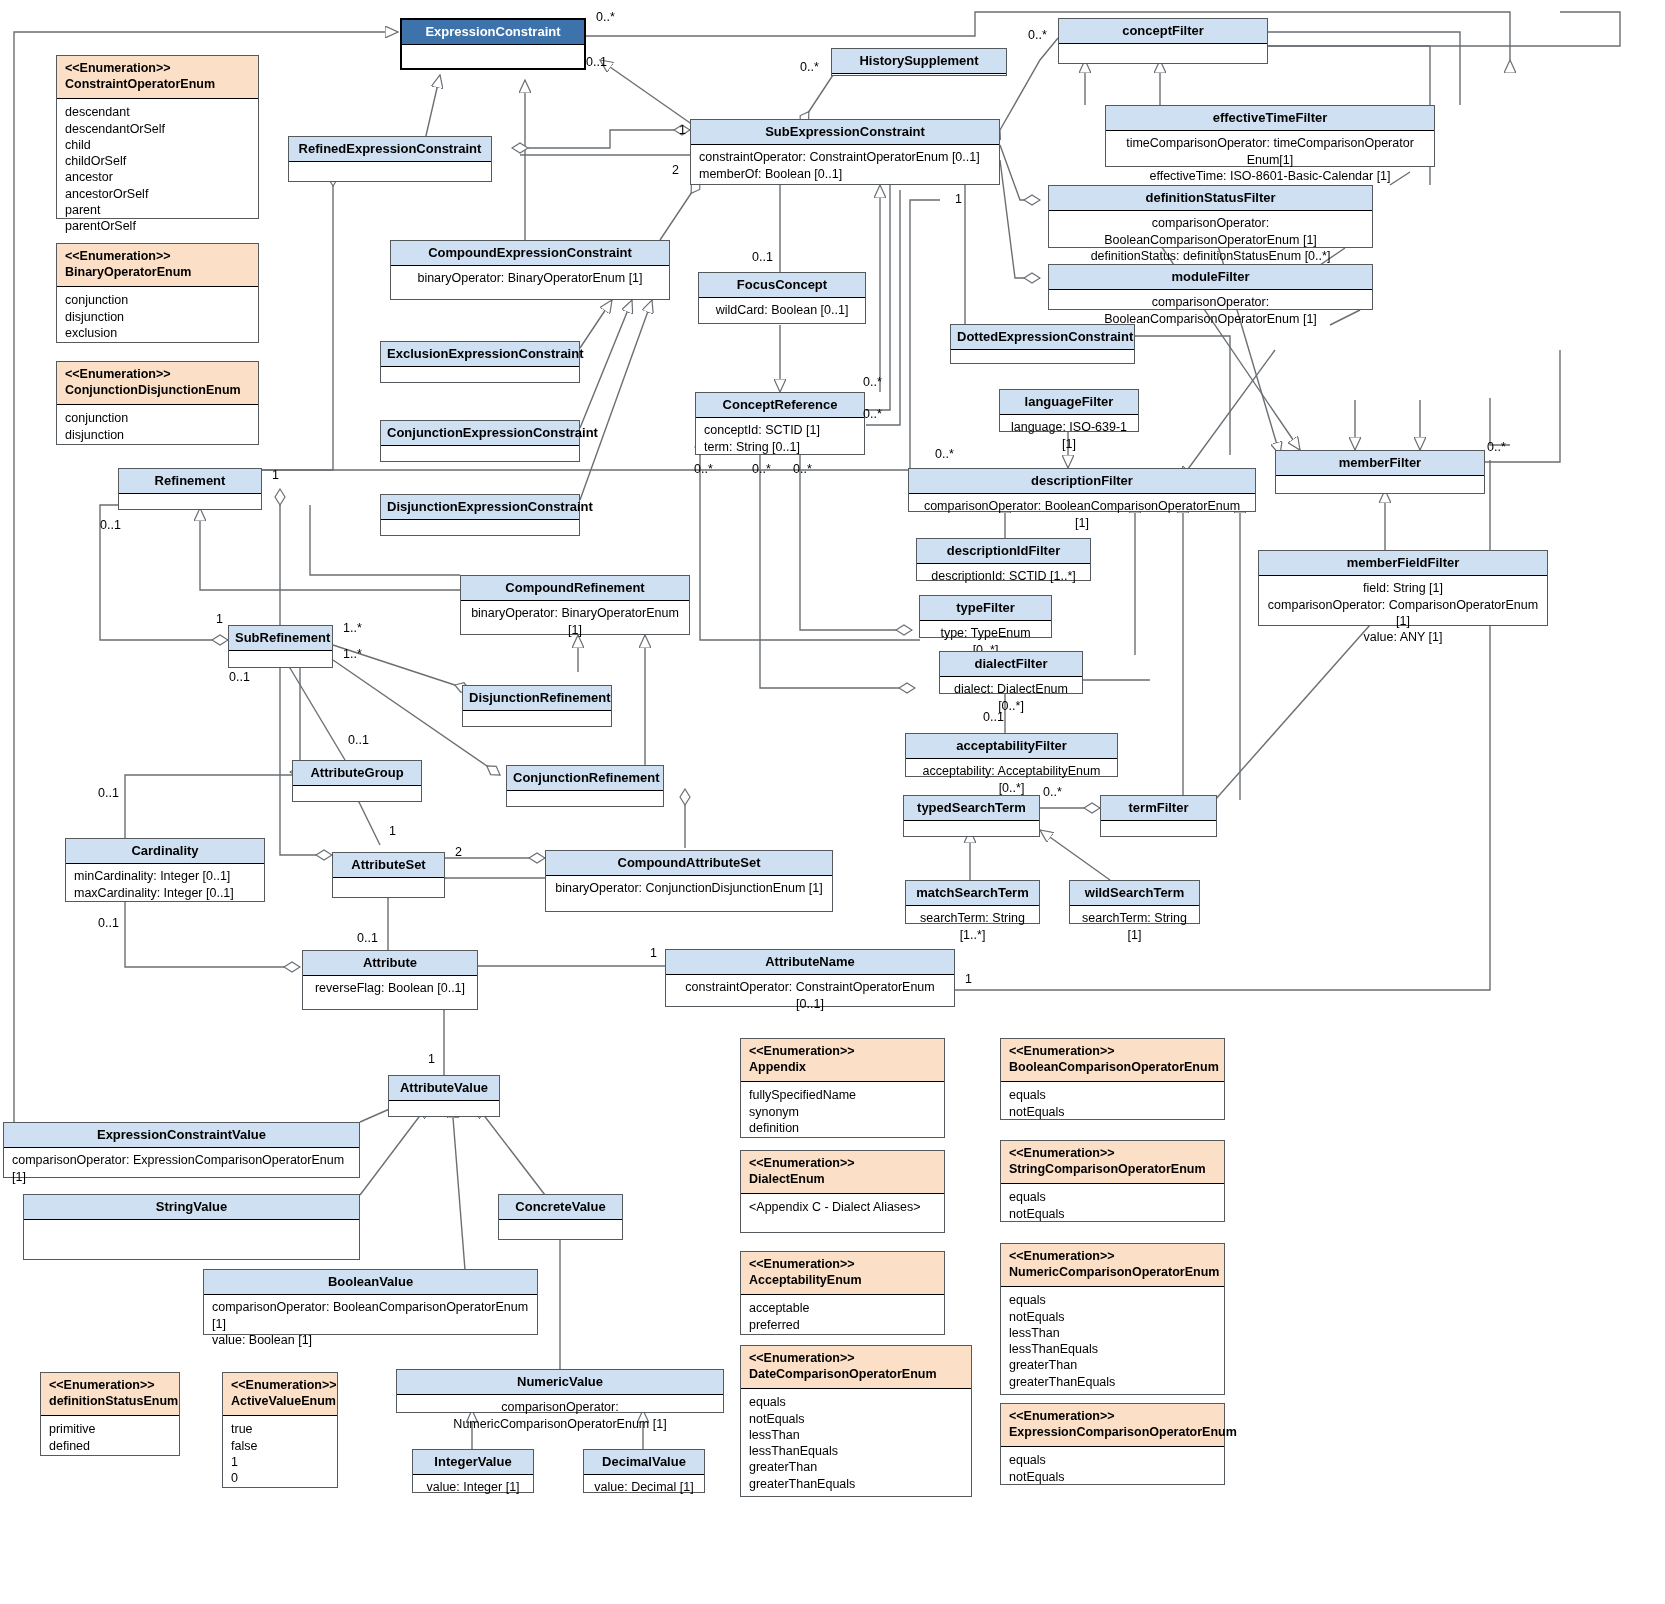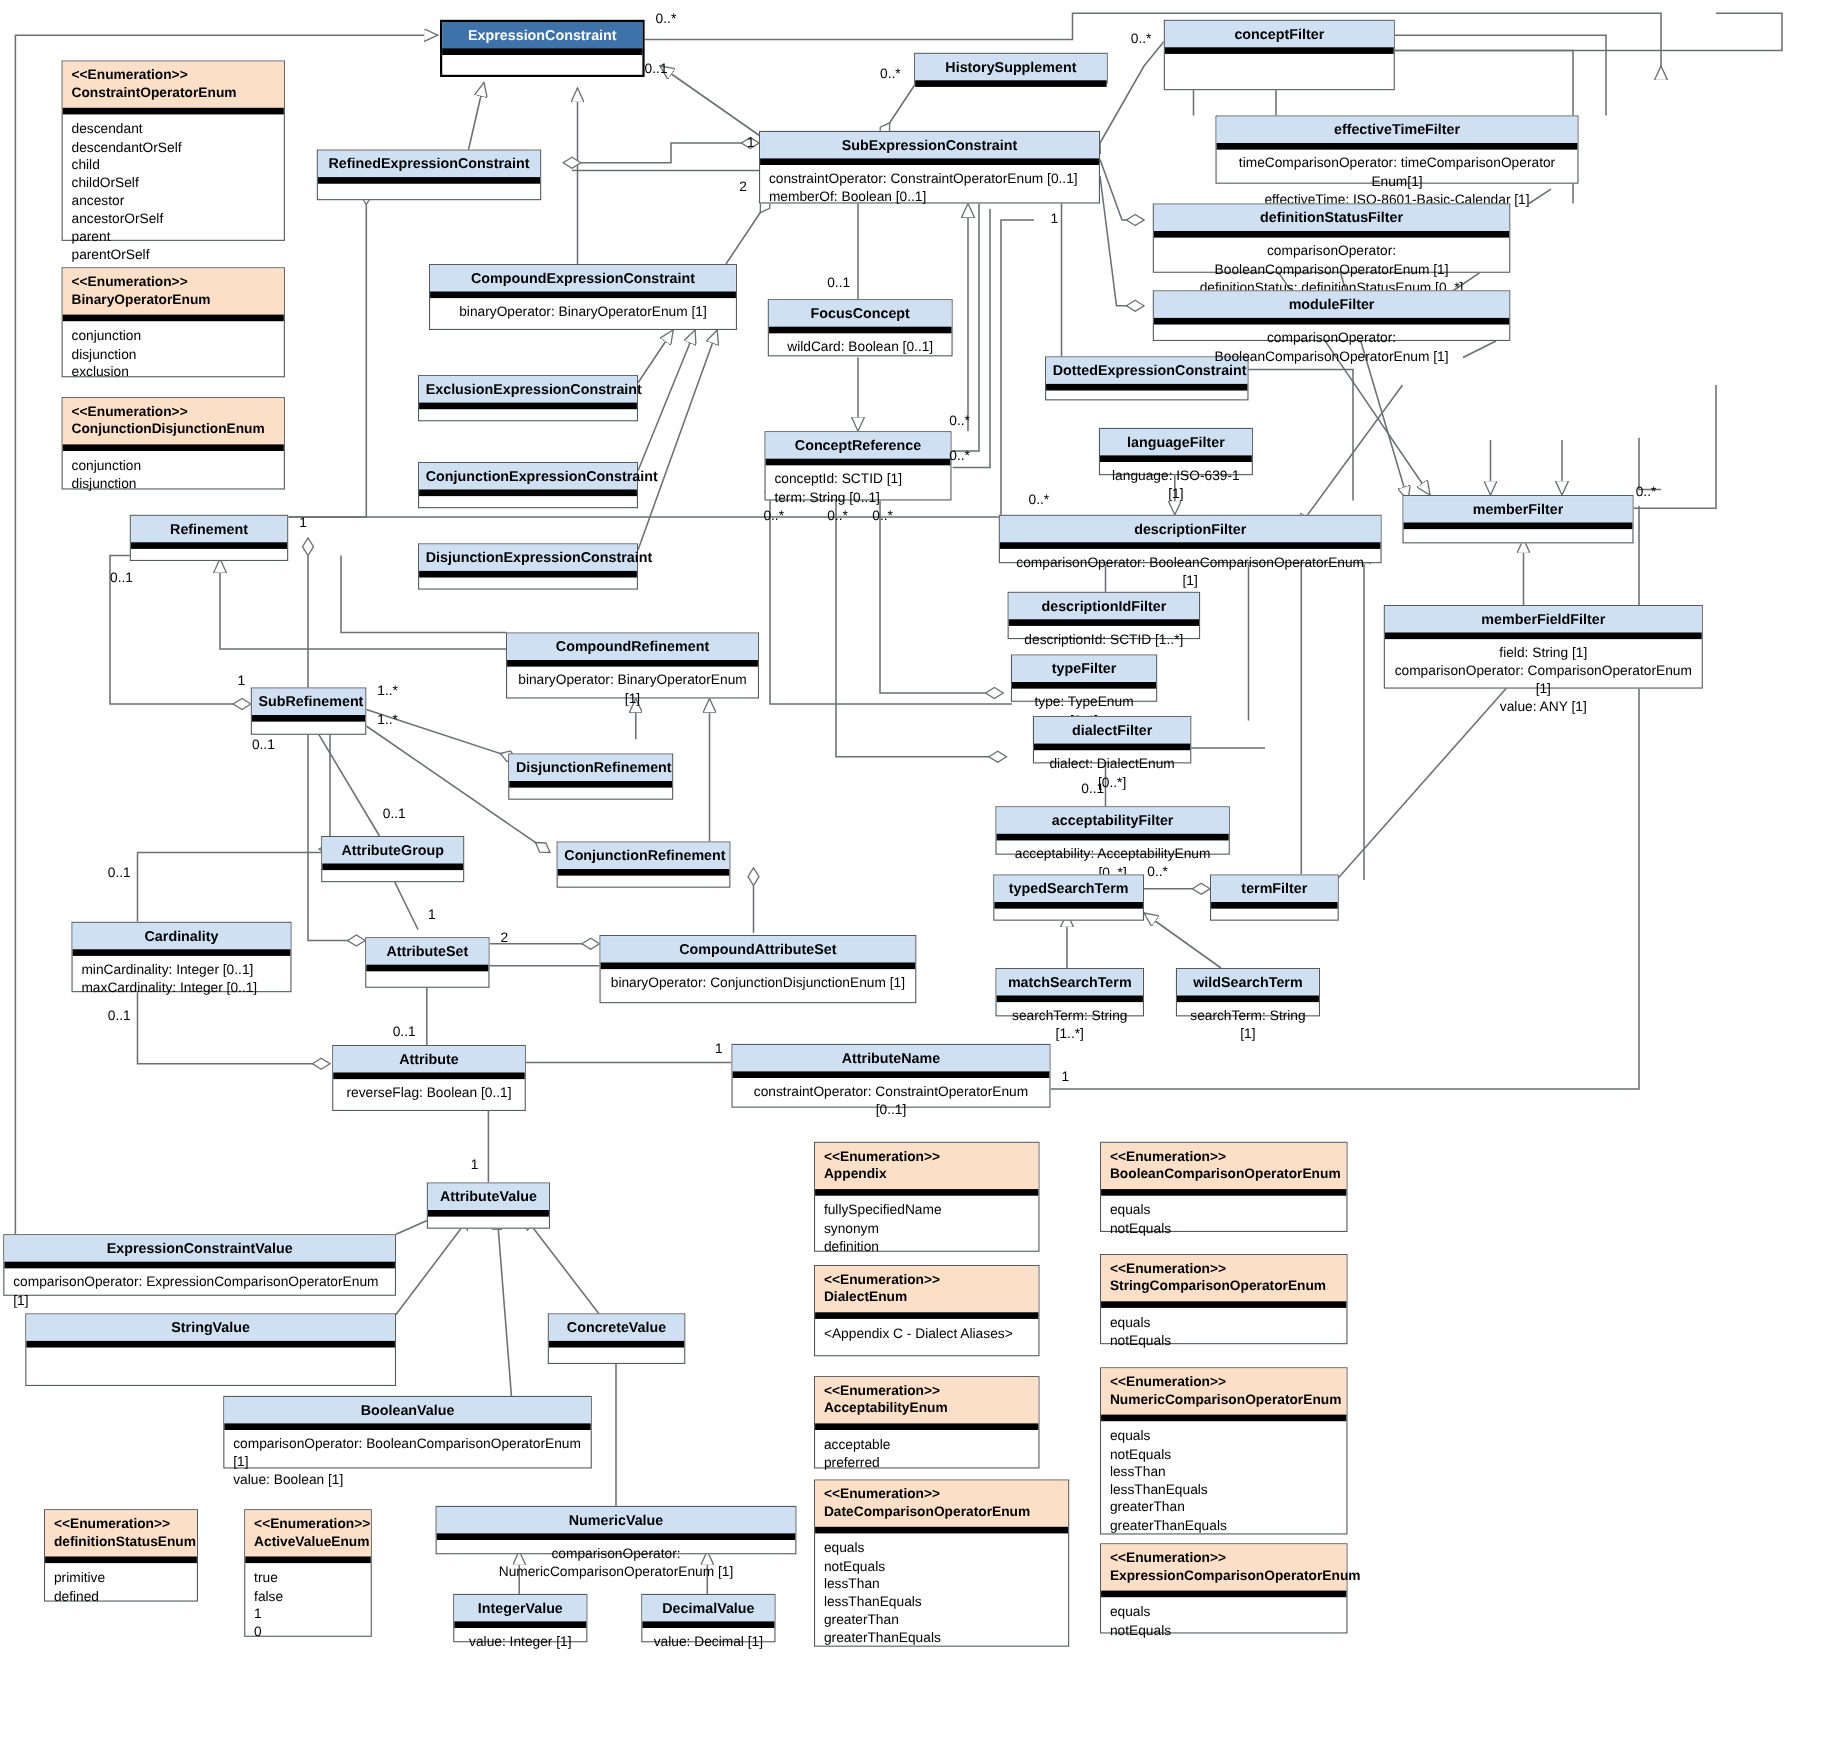--- a/index.html
+++ b/index.html
@@ -1,21 +1,21 @@
 <!DOCTYPE html>
 <html><head>
 <meta charset="utf-8">
 <title>SNOMED ECL UML Class Diagram</title>
 <style>
   html,body{margin:0;padding:0;background:#ffffff;}
   body{font-family:"Liberation Sans",sans-serif;}
   #canvas{position:relative;width:1665px;height:1604px;background:#fff;overflow:hidden;}
   svg.lines{position:absolute;left:0;top:0;width:1665px;height:1604px;pointer-events:none;}
   .box{position:absolute;box-sizing:border-box;border:1px solid #555a5e;background:#ffffff;}
-  .box .hdr{box-sizing:border-box;border-bottom:6px solid #000000;padding:4px 6px;
+  .box .hdr{box-sizing:border-box;border-bottom:1px solid #000000;padding:4px 6px;
             text-align:center;font-weight:bold;font-size:13px;color:#000;line-height:1.25;}
   .box .body{box-sizing:border-box;padding:4px 8px;font-size:12.5px;color:#000;line-height:1.3;}
   .box .body.ctr{text-align:center;}
   .cls > .hdr{background:#cfe0f3;}
   .root > .hdr{background:#3d72ab;color:#ffffff;}
   .root{border:2px solid #000;}
   .enum > .hdr{background:#fbdfc6;text-align:left;padding:5px 8px 6px 8px;}
   .enum > .body{text-align:left;padding:5px 8px 6px 8px;}
   .enum .stereo{font-weight:bold;font-size:12.5px;}
   .enum .ename{font-weight:bold;font-size:12.5px;}
@@ -227,21 +227,21 @@
     <div>conceptId: SCTID [1]</div>
     <div>term: String [0..1]</div>
   </div>
 </div>
 
 <div class="box cls" style="left:950px;top:324px;width:185px;height:40px;">
   <div class="hdr">DottedExpressionConstraint</div>
   <div class="body ctr"></div>
 </div>
 
-<div class="box cls" style="left:1058px;top:18px;width:210px;height:64px;">
+<div class="box cls" style="left:1058px;top:18px;width:210px;height:46px;">
   <div class="hdr">conceptFilter</div>
   <div class="body ctr"></div>
 </div>
 
 <div class="box cls" style="left:1105px;top:105px;width:330px;height:62px;">
   <div class="hdr">effectiveTimeFilter</div>
   <div class="body ctr">
     <div>timeComparisonOperator: timeComparisonOperator Enum[1]</div>
     <div>effectiveTime: ISO-8601-Basic-Calendar [1]</div>
   </div>

